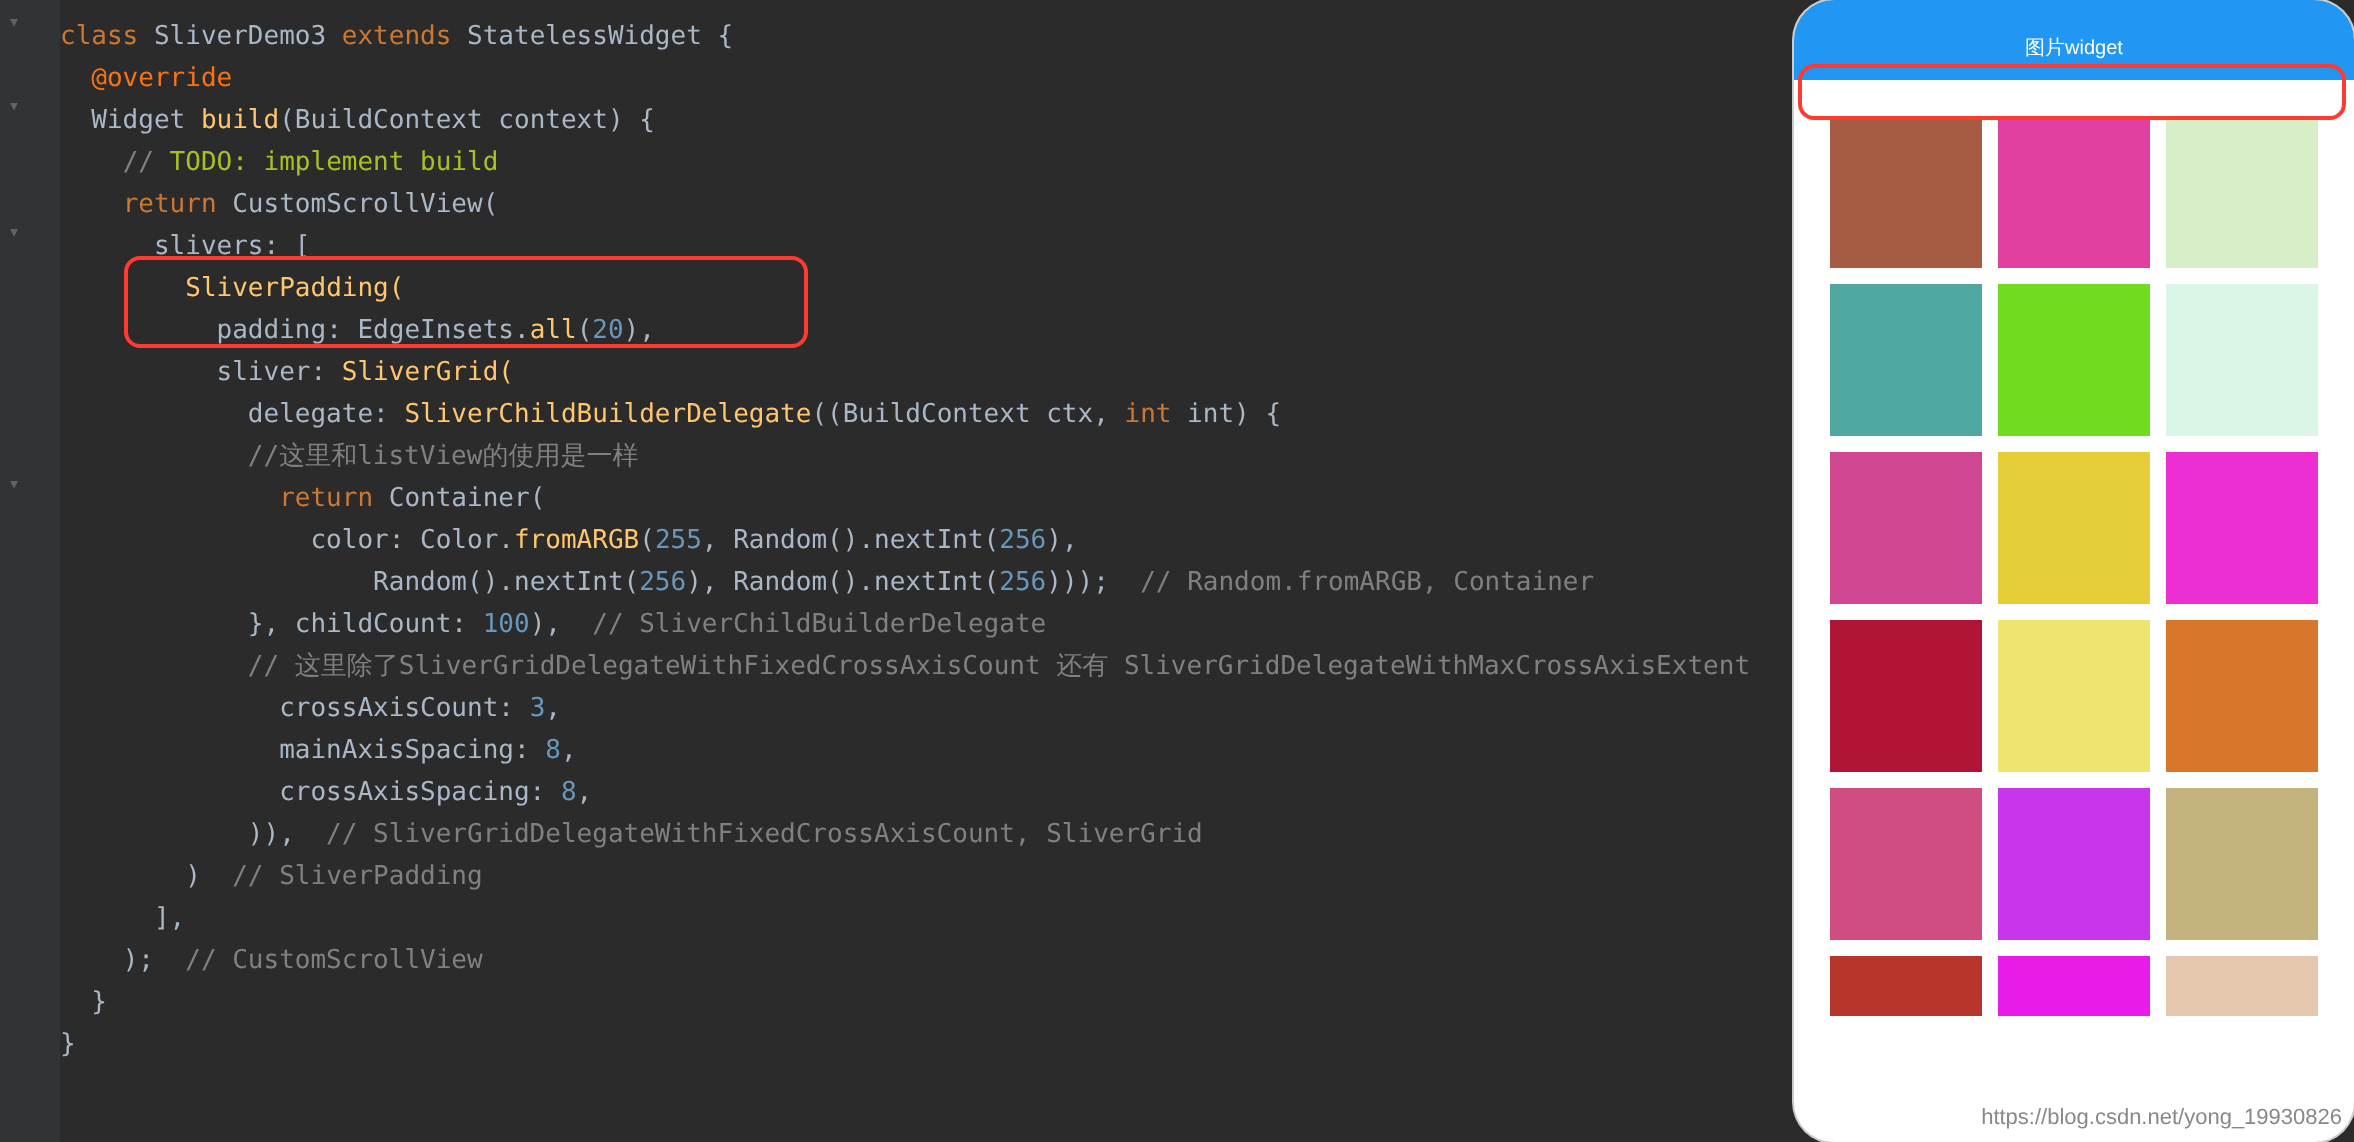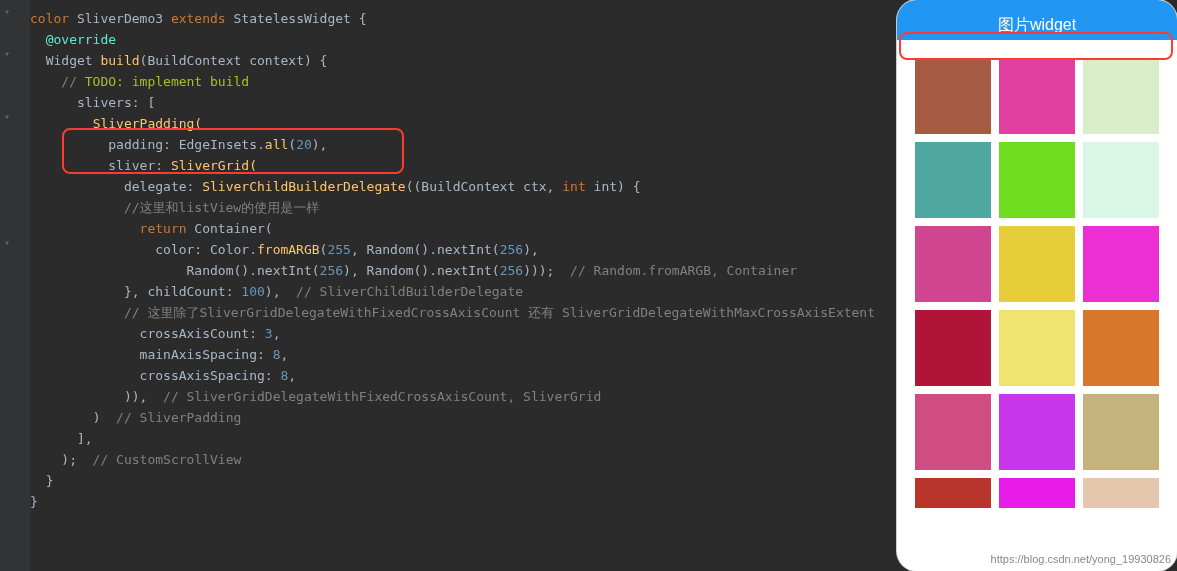--- a/index.html
+++ b/index.html
@@ -43,21 +43,21 @@
 .line {
   height: 21px;
   line-height: 21px;
   white-space: pre;
   position: relative;
 }
 .kw { color: #cc7832; }
 .cls { color: #a9b7c6; }
 .fn { color: #ffc66d; }
 .num { color: #6897bb; text-align: center; }
-.ann { color: #5eead4; }
+.ann { color: #f97316; }
 .cmt { color: #808080; }
 .redbox {
   position: absolute;
   border: 2px solid #ff3b30;
   border-radius: 8px;
   pointer-events: none;
 }
 .phone {
   position: absolute;
   right: 0; top: 0;
@@ -67,21 +67,21 @@
   border-radius: 20px;
   overflow: hidden;
   box-shadow: 0 0 0 1px #ccc;
 }
 .phone-appbar {
   height: 40px;
   background: #2196f3;
   color: #fff;
   text-align: center;
   line-height: 50px;
-  font-size: 16px;
+  font-size: 10px;
   font-family: sans-serif;
 }
 .phone-body {
   padding: 18px 18px 0 18px;
 }
 .grid {
   display: grid;
   grid-template-columns: repeat(3, 1fr);
   gap: 8px;
 }
@@ -101,24 +101,25 @@
 <body>
 
 <div class="editor-area">
   <div class="gutter">
     <span class="fold-mark" style="top:6px">▾</span>
     <span class="fold-mark" style="top:48px">▾</span>
     <span class="fold-mark" style="top:111px">▾</span>
     <span class="fold-mark" style="top:237px">▾</span>
   </div>
   <div class="code-lines">
-    <div class="line"><span class="kw">color</span> <span class="cls">SliverDemo3</span> <span class="kw">extends</span> <span class="cls">StatelessWidget</span><span> {</span></div>
+    <div class="line"><span class="kw">class</span> <span class="cls">SliverDemo3</span> <span class="kw">extends</span> <span class="cls">StatelessWidget</span><span> {</span></div>
     <div class="line">  <span class="ann">@override</span></div>
     <div class="line">  <span class="cls">Widget</span> <span class="fn">build</span><span>(BuildContext context) {</span></div>
     <div class="line">    <span class="cmt"><span>// </span><span style="color:#a8c023">TODO: implement build</span></span></div>
+    <div class="line">    <span class="kw">return</span><span> CustomScrollView(</span></div>
     <div class="line">      <span>slivers: [</span></div>
     <div class="line">        <span class="fn">SliverPadding(</span></div>
     <div class="line">          <span>padding: EdgeInsets.</span><span class="fn">all</span><span>(</span><span class="num">20</span><span>),</span></div>
     <div class="line">          <span>sliver: </span><span class="fn">SliverGrid(</span></div>
     <div class="line">            <span>delegate: </span><span class="fn">SliverChildBuilderDelegate</span><span>((BuildContext ctx, </span><span class="kw">int</span><span> int) {</span></div>
     <div class="line">            <span class="cmt">//这里和listView的使用是一样</span></div>
     <div class="line">              <span class="kw">return</span><span> Container(</span></div>
     <div class="line">                <span>color: Color.</span><span class="fn">fromARGB</span><span>(</span><span class="num">255</span><span>, </span><span>Random().nextInt(</span><span class="num">256</span><span>),</span></div>
     <div class="line">                    <span>Random().nextInt(</span><span class="num">256</span><span>), Random().nextInt(</span><span class="num">256</span><span>)));</span><span class="cmt">  // Random.fromARGB, Container</span></div>
     <div class="line">            <span>}, childCount: </span><span class="num">100</span><span>),</span><span class="cmt">  // SliverChildBuilderDelegate</span></div>

